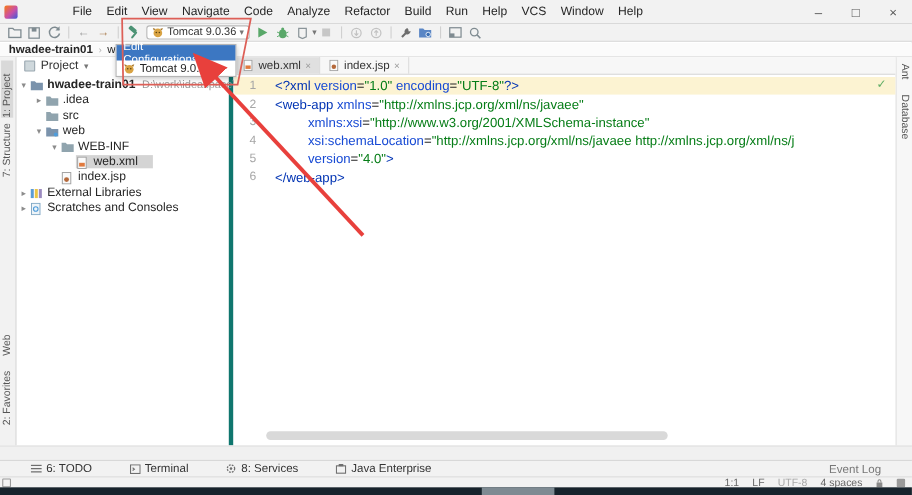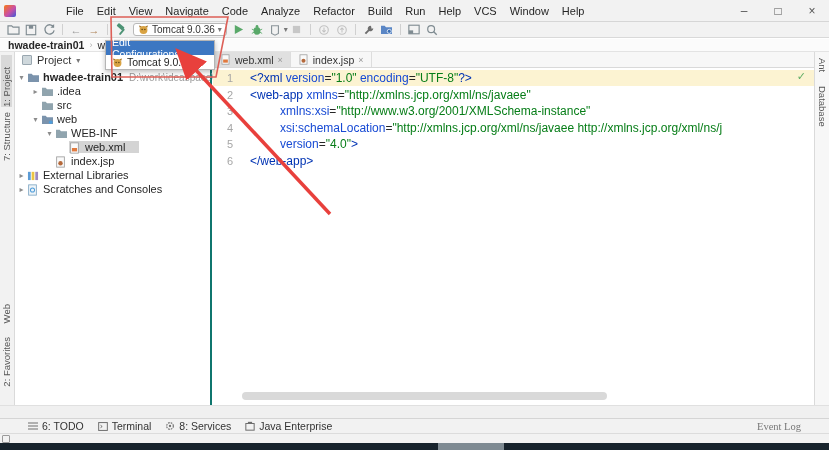--- a/index.html
+++ b/index.html
@@ -29,21 +29,21 @@
   .crumb-root{font-weight:bold;}
 
   
   .stripe-l{position:absolute;left:0;top:52px;width:15px;height:353px;background:#f2f2f2;border-right:1px solid #dadada;}
   .stripe-r{position:absolute;right:0;top:52px;width:15px;height:353px;background:#f7f7f7;border-left:1px solid #dadada;}
   .vtext{position:absolute;writing-mode:vertical-rl;font-size:9.5px;color:#555;left:1px;white-space:nowrap;}
   .vtext.up{transform:rotate(180deg);}
   .vtab-active{background:#d9d9d9;}
 
   
-  .project{position:absolute;left:16px;top:52px;width:196px;height:353px;background:#fff;border-right:2px solid #0f766e;}
+  .project{position:absolute;left:16px;top:52px;width:196px;height:353px;background:#fff;border-right:4px solid #0f766e;}
   .proj-head{height:16px;display:flex;align-items:center;gap:5px;padding-left:6px;color:#333;}
   .proj-head .sq{width:10px;height:10px;border:1px solid #9aa7b0;background:#cfd8dc;border-radius:1px;}
   .tree{margin-top:2px;}
   .trow{height:14px;display:flex;align-items:center;white-space:nowrap;font-size:11px;color:#262626;}
   .arr{width:11px;color:#8c8c8c;font-size:8px;text-align:center;flex:none;}
   .tic{width:13px;height:11px;flex:none;margin-right:3px;display:inline-flex;}
   .hint{color:#9a9a9a;font-size:10px;margin-left:6px;}
   .sel-box{display:inline-flex;align-items:center;background:#d4d4d4;padding:0 14px 0 0;}
   .b{font-weight:bold;}
   .ind1{padding-left:14px}.ind2{padding-left:28px}.ind3{padding-left:42px}
@@ -63,23 +63,23 @@
   .code-line{height:16.5px;line-height:16.5px;white-space:pre;}
   .tk-tag{color:#0033b3;}
   .tk-attr{color:#174ad4;margin-top:48px;}
   .tk-str{color:#067d17;}
   .tk-plain{color:#262626;}
   .insp-ok{position:absolute;right:8px;top:18px;color:#5fad65;font-size:11px;}
   .hscroll{position:absolute;left:29px;top:340px;width:365px;height:8px;background:#d9d9d9;border-radius:4px;}
 
   
   .lower-strip{position:absolute;left:0;top:405px;width:829px;height:13px;background:#f0f0f0;border-top:1px solid #e0e0e0;}
-  .btoolbar{position:absolute;left:0;top:418px;width:829px;height:15px;background:#f2f2f2;border-top:1px solid #d5d5d5;display:flex;align-items:center;gap:14px;padding-left:28px;font-size:10.5px;color:#333;}
+  .btoolbar{position:absolute;left:0;top:418px;width:829px;height:15px;background:#f2f2f2;border-top:1px solid #d5d5d5;display:flex;align-items:center;gap:34px;padding-left:28px;font-size:10.5px;color:#333;}
   .bt-item{display:flex;align-items:center;gap:4px;}
-  .eventlog{position:absolute;right:28px;top:0;height:15px;display:flex;align-items:center;color:#777;font-family:Liberation Serif, serif;}
+  .eventlog{position:absolute;right:28px;top:0;height:15px;display:flex;align-items:center;color:#777;}
   .statusbar{position:absolute;left:0;top:433px;width:829px;height:10px;background:#f2f2f2;border-top:1px solid #dcdcdc;font-size:9.5px;color:#666;}
   .sb-right{position:absolute;right:6px;top:0;display:flex;gap:12px;align-items:center;height:10px;}
   .sb-dim{color:#a8a8a8;}
   .sb-left-ic{position:absolute;left:2px;top:1px;width:8px;height:8px;border:1px solid #9a9a9a;border-radius:1px;}
   .taskbar{position:absolute;left:0;top:443px;width:829px;height:7px;background:#17232c;}
   .taskbar .seg{position:absolute;left:438px;top:0;width:66px;height:7px;background:#7e8a92;}
 
   
   .run-dropdown{position:absolute;left:105px;top:40px;width:110px;background:#fff;border:1px solid #b5b5b5;box-shadow:0 2px 5px rgba(0,0,0,.25);z-index:40;font-size:10.5px;}
   .dd-item{height:14px;display:flex;align-items:center;gap:4px;padding:0 6px;color:#262626;}
@@ -415,20 +415,33 @@
           <rect x="1" y="3" width="10" height="8" fill="none" stroke="#6e6e6e" stroke-width="1.2"></rect>
           <rect x="3.5" y="1" width="5" height="2.5" fill="#6e6e6e"></rect>
         </svg>
       <span>Java Enterprise</span>
     </span>
     <span class="eventlog">Event Log</span>
   </div>
 
   <div class="statusbar">
     <span class="sb-left-ic"></span>
+    <span class="sb-right">
+      <span>1:1</span>
+      <span>LF</span>
+      <span class="sb-dim">UTF-8</span>
+      <span>4 spaces</span>
+      <svg width="7" height="9" viewBox="0 0 8 10">
+          <rect x="1" y="4" width="6" height="5" fill="#8a8a8a"></rect>
+          <path d="M2.5 4V2.6a1.5 1.5 0 0 1 3 0V4" fill="none" stroke="#8a8a8a" stroke-width="1.1"></path>
+        </svg>
+      <svg width="8" height="8" viewBox="0 0 8 8">
+          <rect x="0" y="0" width="8" height="8" rx="1.5" fill="#9a9a9a"></rect>
+        </svg>
+    </span>
   </div>
 
   <div class="taskbar">
       <div class="seg"></div>
     </div>
 
   <div class="run-dropdown">
     <div class="dd-item sel">
       <span>Edit Configurations...</span>
     </div>

